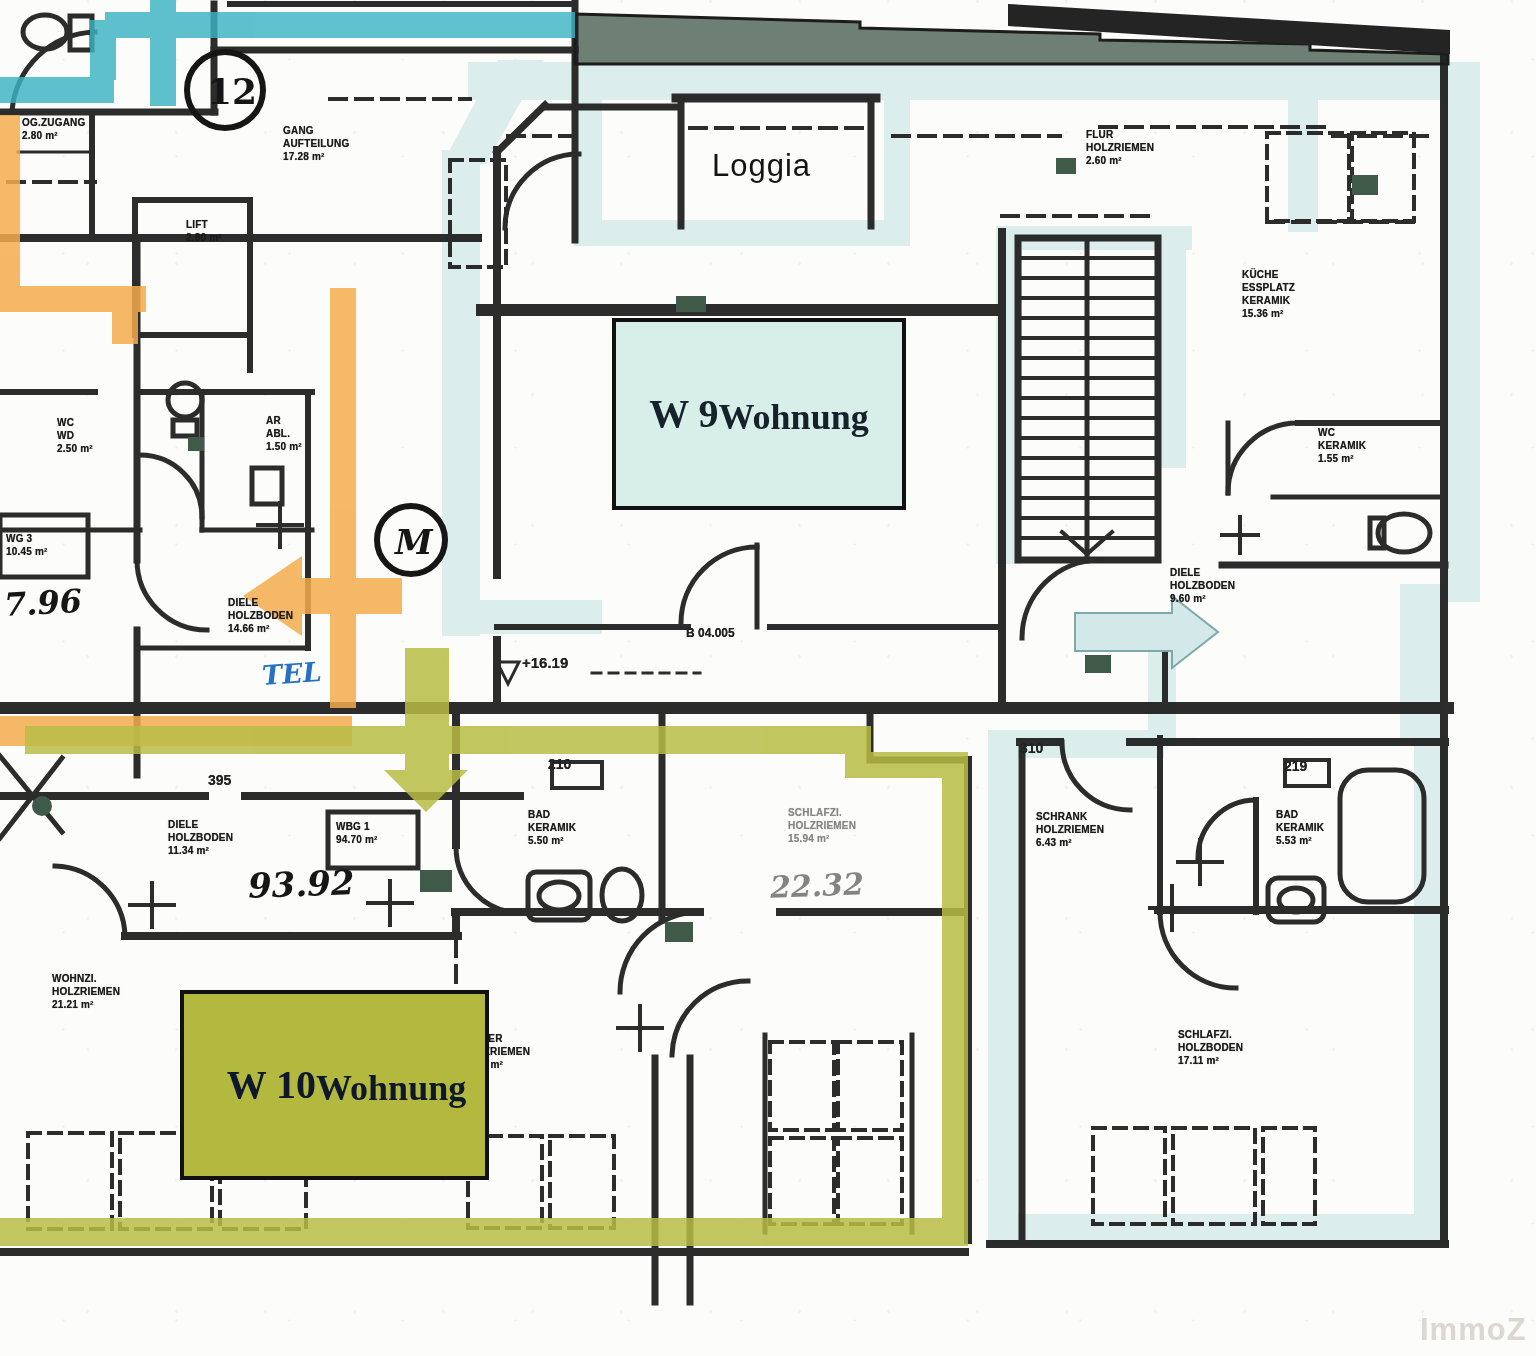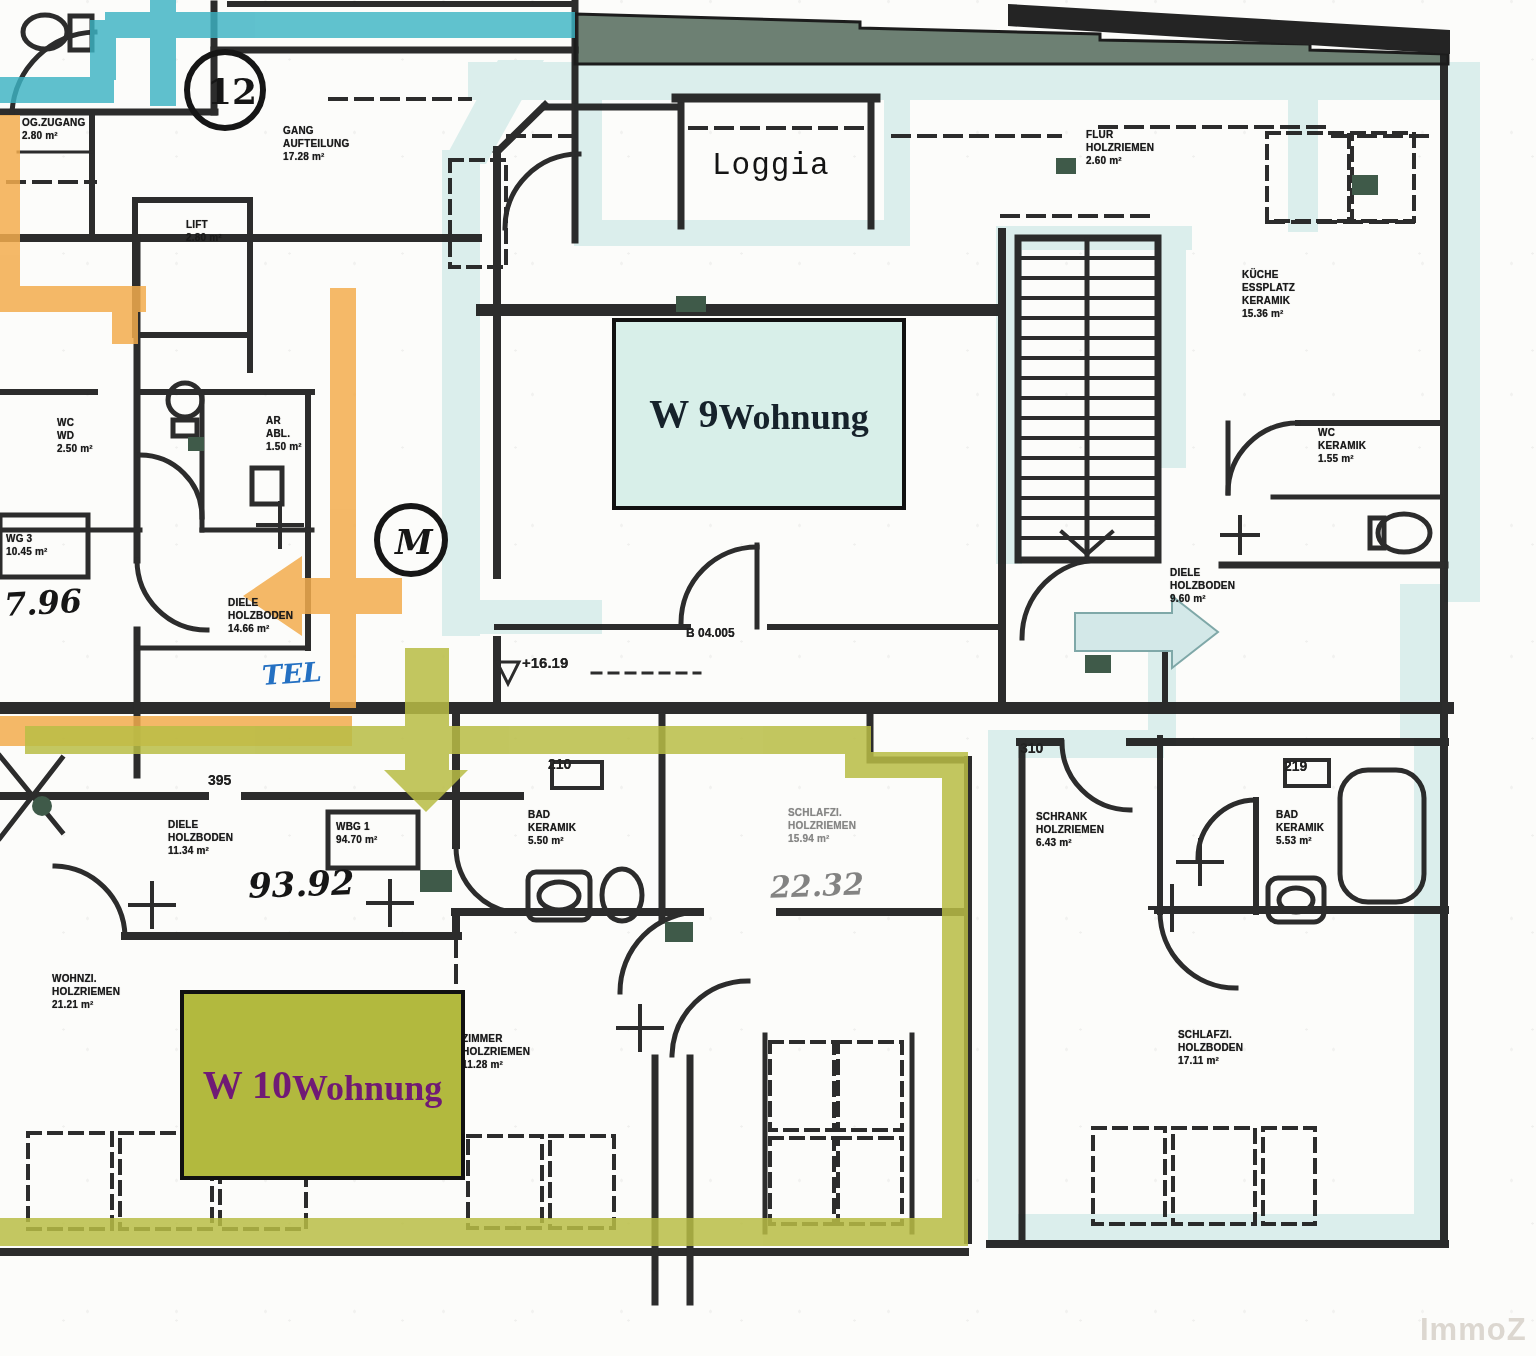--- a/index.html
+++ b/index.html
@@ -10,27 +10,27 @@
          background-size:113px 97px, 89px 131px;
          background-position:7px 11px, 43px 67px;}
   svg.plan{position:absolute;left:0;top:0;}
   .lbl{position:absolute;font-size:10px;font-weight:bold;color:#1b1b1b;line-height:1.3;
        letter-spacing:.2px;white-space:nowrap;text-shadow:0 0 .7px rgba(30,30,30,.75);}
   .lbl span{display:block;}
   .faint{opacity:.52;}
   .hand{position:absolute;font-family:"DejaVu Serif",serif;font-style:italic;font-weight:bold;
         color:#161616;white-space:nowrap;}
   .tel{color:#2470c2;}
-  .serifbig{position:absolute;font-family:Liberation Mono, monospace;color:#141414;white-space:nowrap;text-align:right;}
+  .serifbig{position:absolute;font-family:Liberation Sans, sans-serif;color:#141414;white-space:nowrap;text-align:right;}
   .aptbox{position:absolute;display:flex;align-items:center;justify-content:center;
           border:4px solid #111;font-family:"Liberation Serif",serif;font-weight:bold;text-align:right;}
   .aptbox .l1{font-size:40px;line-height:1.15;}
   .aptbox .l2{font-size:36px;line-height:1.15;margin-top:8px;}
   .w9box{background:#d8efe9;color:#16222b;box-shadow:0 0 0 1px #d8efe9 inset;}
-  .w10box{background:#b2b93e;color:#701a75;}
+  .w10box{background:#b2b93e;color:#0f172a;padding-left:24px;}
   .dim{position:absolute;font-size:14px;font-weight:bold;color:#222;letter-spacing:0;white-space:nowrap;
        text-shadow:0 0 .6px #333;}
   .wm{position:absolute;font-size:31px;font-weight:bold;color:#dcd7d0;letter-spacing:1px;
       font-family:"Liberation Sans",sans-serif;}
 </style>
 </head>
 <body>
 
 <div class="stage">
 

